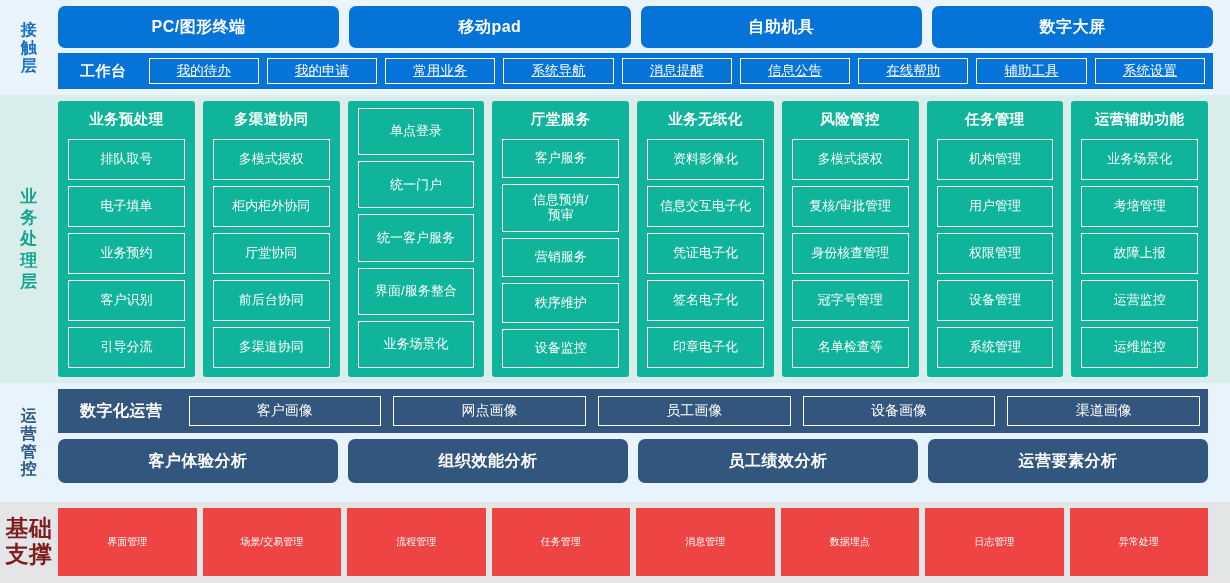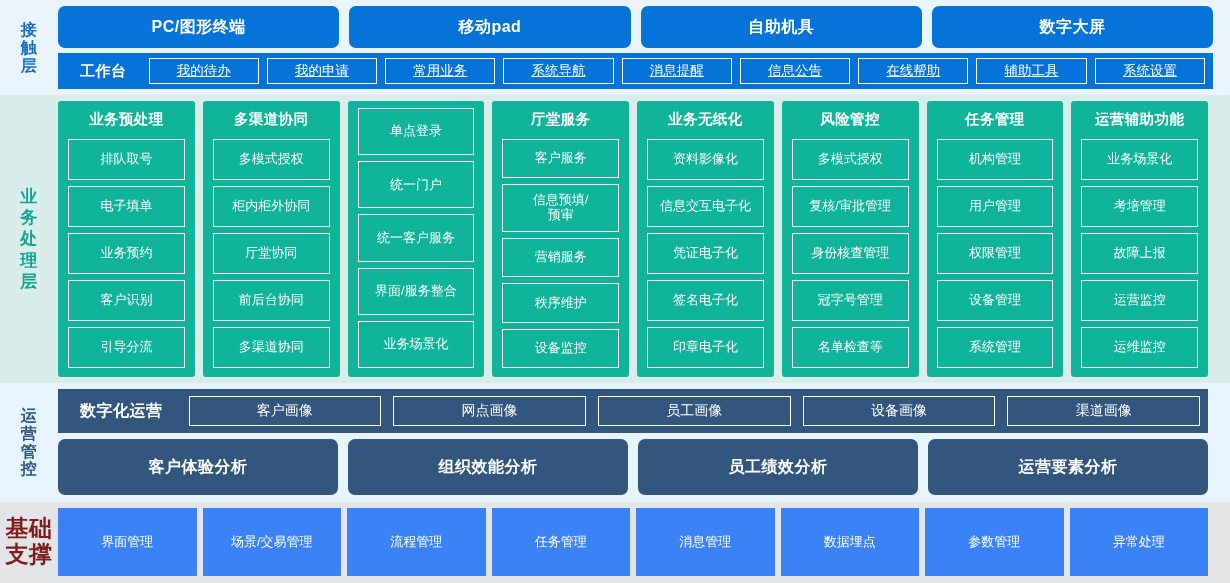--- a/index.html
+++ b/index.html
@@ -150,21 +150,21 @@
     flex: 1 1 0;
     height: 30px;
     border: 1px solid #ffffff;
     color: #ffffff;
     font-size: 14px;
     display: flex;
     align-items: center;
     justify-content: center;
     white-space: nowrap;
   }
-  .ops-row-2 { height: 56px; display: flex; gap: 10px; }
+  .ops-row-2 { height: 44px; display: flex; gap: 10px; }
   .ops-block {
     flex: 1 1 0;
     background: #33567e;
     border-radius: 7px;
     color: #ffffff;
     font-size: 16px;
     font-weight: bold;
     display: flex;
     align-items: center;
     justify-content: center;
@@ -174,23 +174,23 @@
   
   .band-base { background: #e4e5e7; height: 70px; padding: 6px 0 7px 0; flex: 1 1 auto; }
   .band-base .band-label { color: #7f1d1d; font-size: 23px; }
   .band-base .band-body {
     flex-direction: row;
     gap: 6px;
     padding-right: 22px;
   }
   .base-item {
     flex: 1 1 0;
-    background: #3b82f6;
-    color: #ffffff;
-    font-size: 13px;
+    background: #ef4444;
+    color: #ffffff;
+    font-size: 10px;
     display: flex;
     align-items: center;
     justify-content: center;
     white-space: nowrap;
   }
 </style>
 </head>
 <body>
 
 <div id="root">
@@ -344,18 +344,18 @@
       <span>基础</span>
       <span>支撑</span>
     </div>
     <div class="band-body">
       <div class="base-item">界面管理</div>
       <div class="base-item">场景/交易管理</div>
       <div class="base-item">流程管理</div>
       <div class="base-item">任务管理</div>
       <div class="base-item">消息管理</div>
       <div class="base-item">数据埋点</div>
-      <div class="base-item">参数管理</div>
+      <div class="base-item">日志管理</div>
       <div class="base-item">异常处理</div>
     </div>
   </section>
 
 </div>
 
 </body></html>

